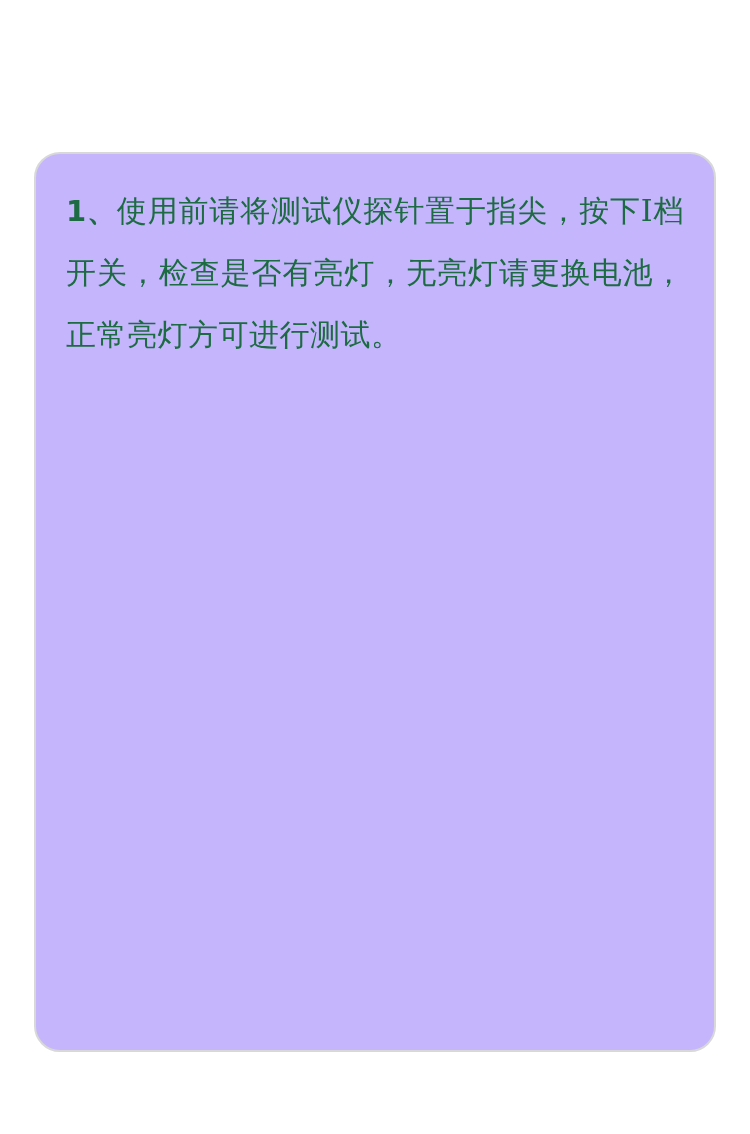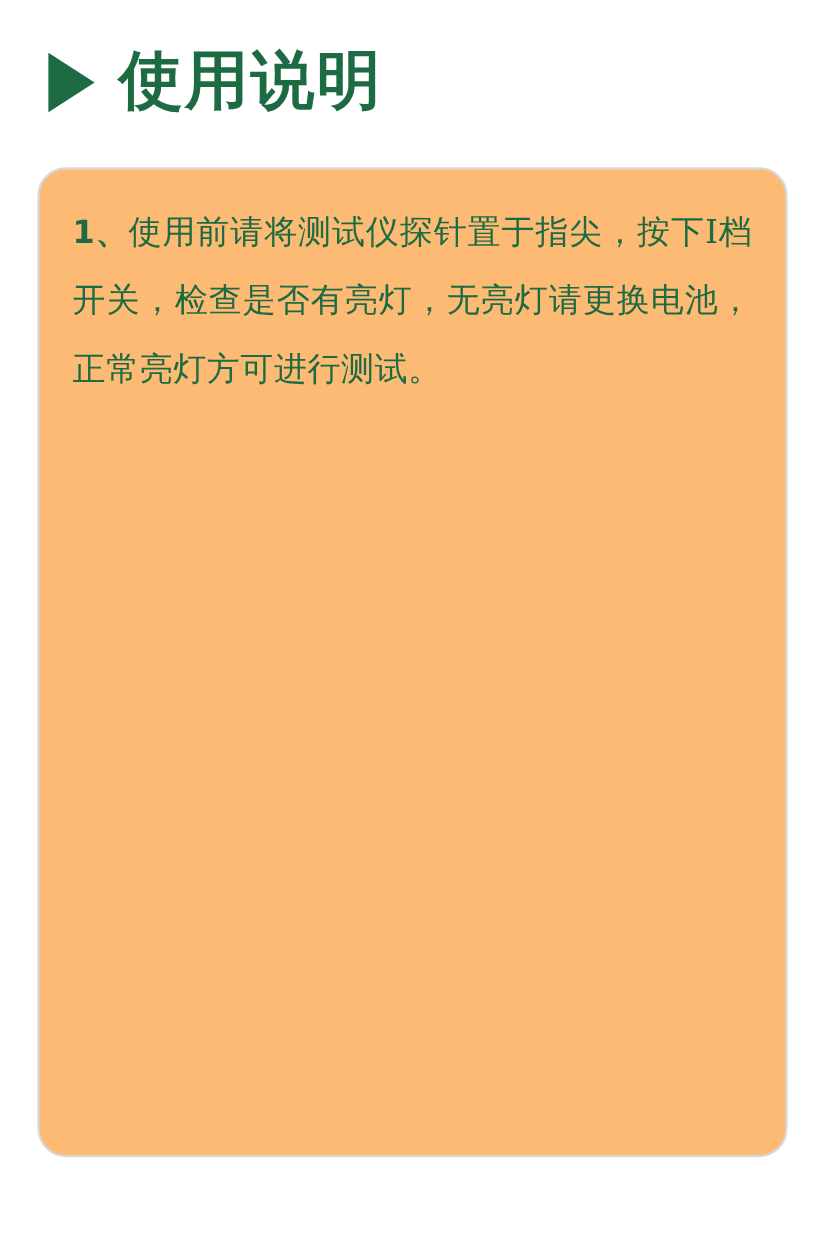--- a/index.html
+++ b/index.html
@@ -47,21 +47,21 @@
     white-space: nowrap;
   }
   .card {
     position: absolute;
     left: 34px;
     top: 152px;
     width: 682px;
     height: 900px;
     border: 2px solid #d8d8d8;
     border-radius: 26px;
-    background: #fdba74;
+    background: #c4b5fd;
     box-sizing: border-box;
     padding: 26px 30px 20px 30px;
     overflow: hidden;
   }
   .para {
     color: #1d6b42;
     font-family: "DejaVu Serif", "Liberation Serif", serif;
     font-size: 30px;
     line-height: 62px;
     text-align: justify;
@@ -73,24 +73,20 @@
     font-family: "DejaVu Sans", "Liberation Sans", sans-serif;
     font-weight: bold;
     font-size: 29px;
   }
 </style>
 </head>
 <body>
 
 <div class="page">
 
-  <div class="header">
-    <div class="triangle-icon"></div>
-    <div class="page-title">使用说明</div>
-  </div>
 
   <div class="card">
 
     <p class="para">
       <span class="num">1</span><span class="num">、</span><span>使用前请将测试仪探针置于指尖，按下Ⅰ档开关，检查是否有亮灯，无亮灯请更换电池，正常亮灯方可进行测试。</span>
     </p>
 
 
   </div>
 

